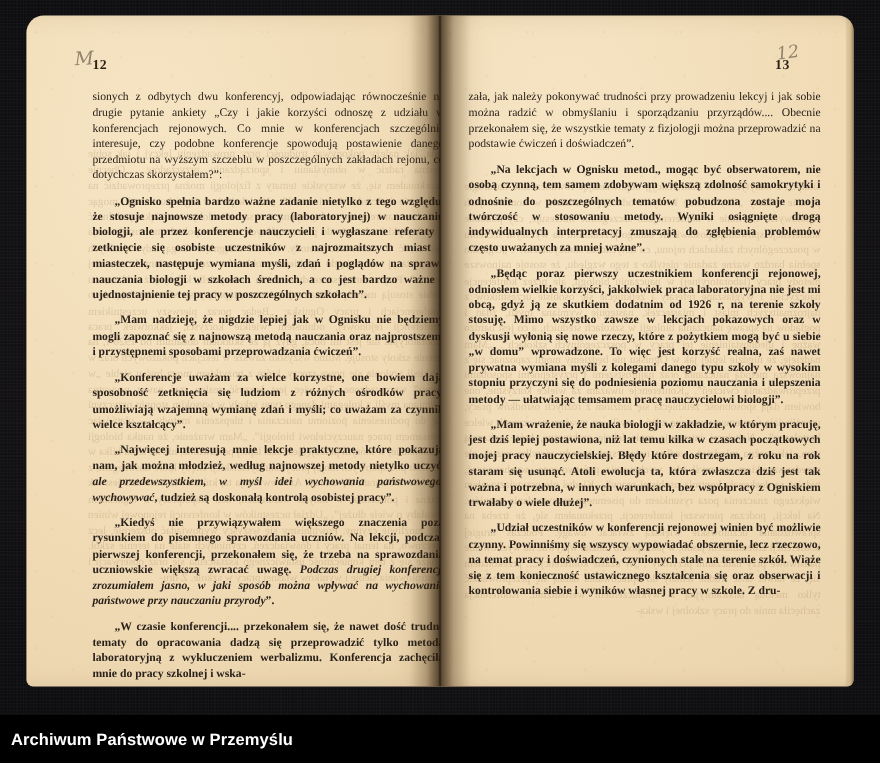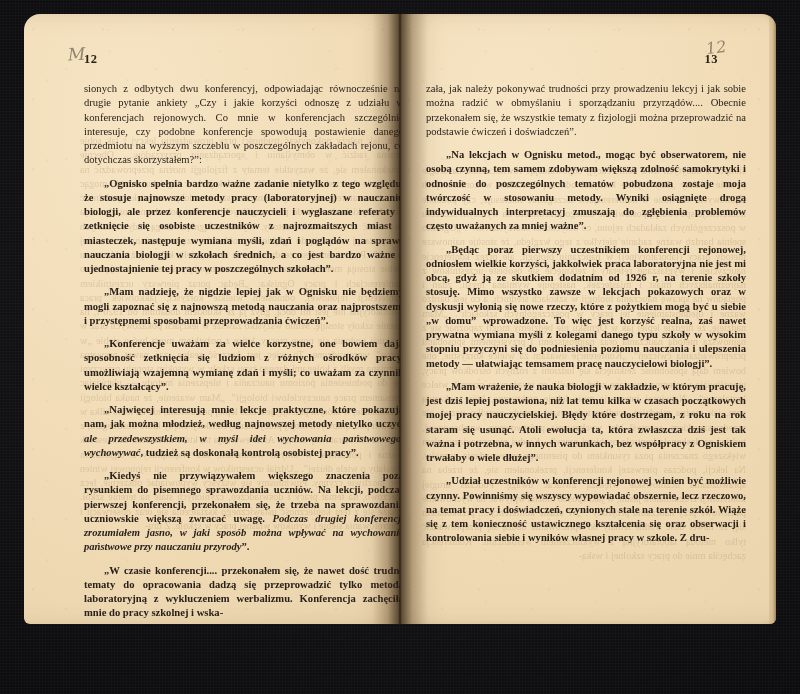--- a/index.html
+++ b/index.html
@@ -228,14 +228,17 @@
             <p class="ind"><span>„Udział uczestników w konferencji rejonowej winien być możliwie czynny. Powinniśmy się wszyscy wypowiadać obszernie, lecz rzeczowo, na temat pracy i doświadczeń, czynionych stale na terenie szkół. Wiąże się z tem konieczność ustawicznego kształcenia się oraz obserwacji i kontrolowania siebie i wyników własnej pracy w szkole. Z dru-</span></p>
           </div>
       </div>
       <div class="pencil" id="pencil-12">12</div>
       <div class="page-edge"></div>
     </div>
 
     <div class="gutter"></div>
   </div>
 
+  <div class="watermark">
+    <span>Archiwum Państwowe w Przemyślu</span>
+  </div>
 
 </div>
 
 </body></html>

